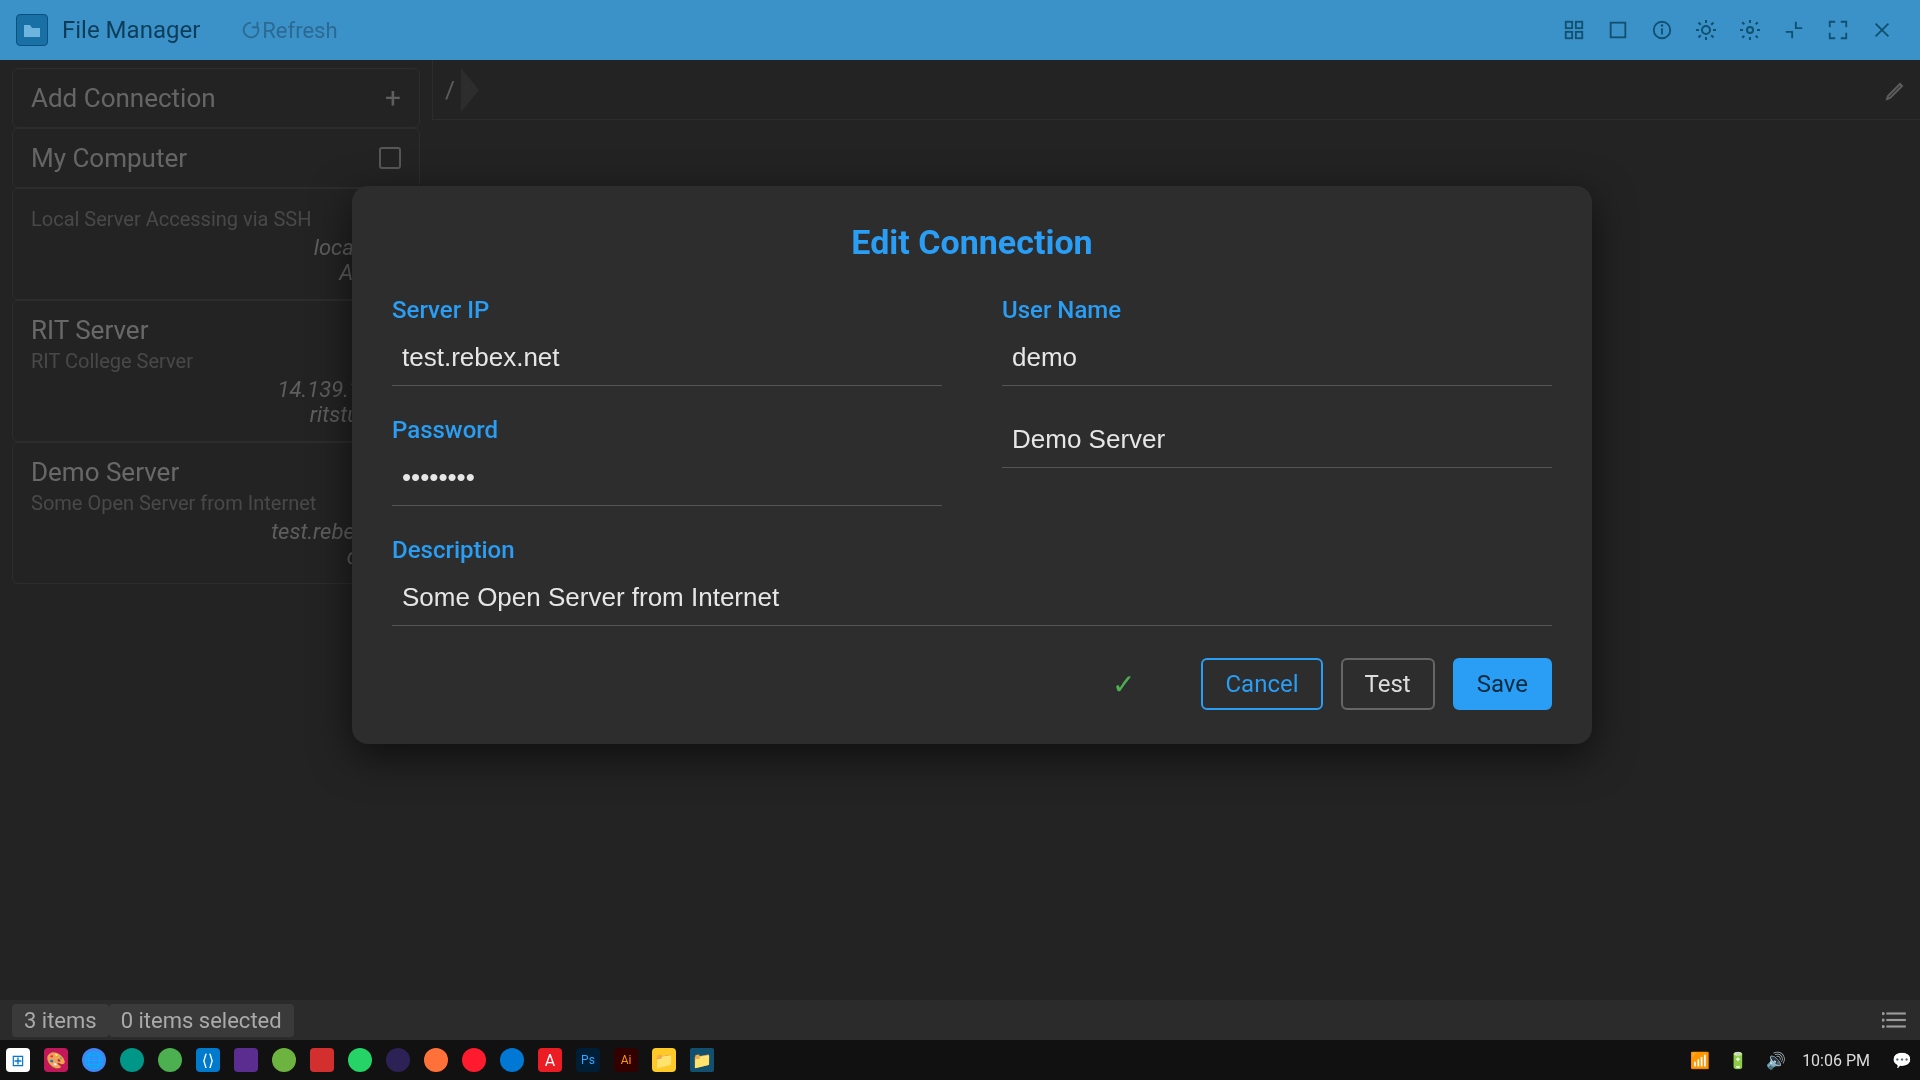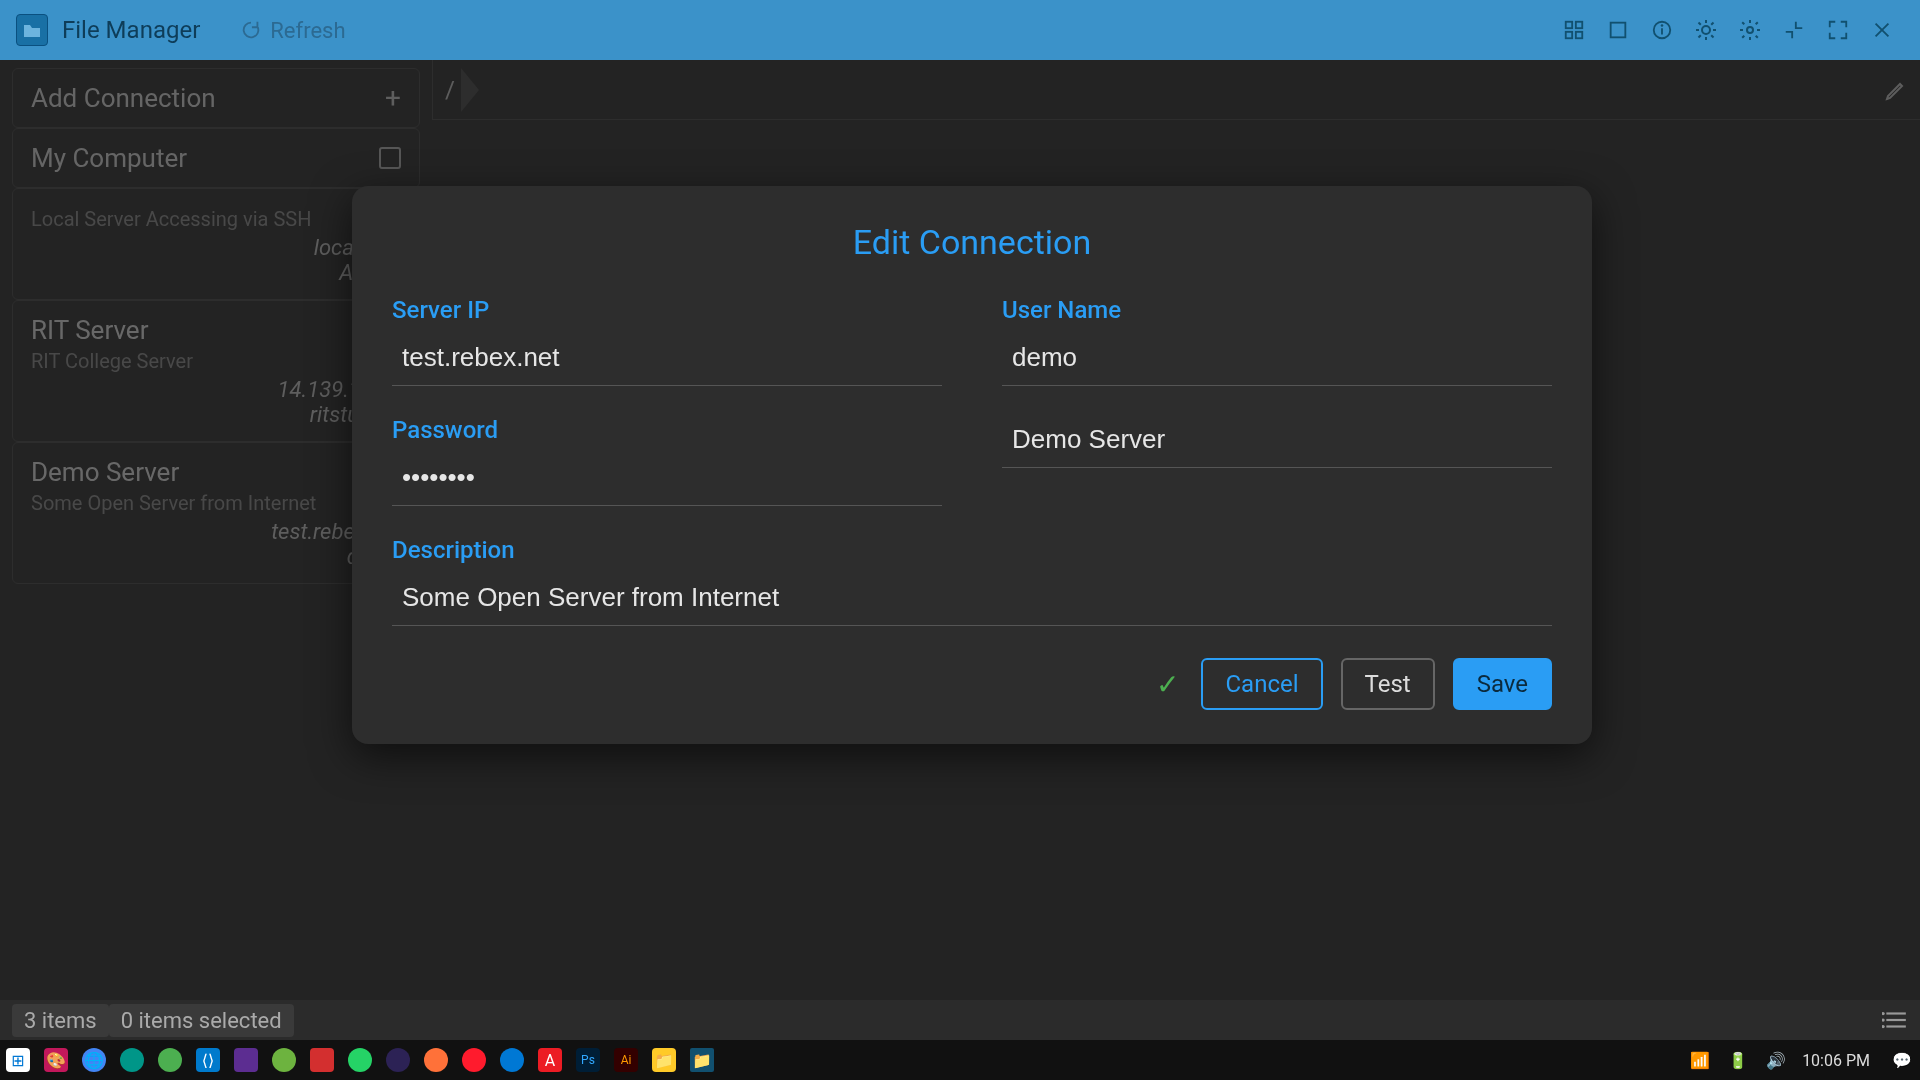--- a/index.html
+++ b/index.html
@@ -38,21 +38,21 @@
   .titlebar .app-icon {
     width:32px;height:32px;
     background:#1970a5;border:1px solid #0a5080;border-radius:4px;
     margin-right:14px;
     display:flex;align-items:center;justify-content:center;
   }
   .titlebar .app-title { font-weight:400; color:#0e3d59; }
   .titlebar .refresh {
     margin-left:40px;
     color:#2c6a92; font-size:22px;
-    display:flex;align-items:center; gap:8px;
+    display:flex;align-items:center; 
     cursor:pointer;
   }
   .titlebar .spacer { flex:1; }
   .titlebar .tb-btn {
     width:44px;height:44px;
     display:flex;align-items:center;justify-content:center;
     color:#11506f; cursor:pointer;
   }
 
   
@@ -159,21 +159,21 @@
     border-radius:16px;
     box-shadow:0 12px 40px rgba(0,0,0,0.6);
     padding:36px 40px 34px 40px;
     z-index:50;
   }
   .modal h1{
     margin:0 0 34px 0;
     text-align:center;
     color:var(--accent);
     font-size:34px;
-    font-weight:400;
+    font-weight:700;
   }
   .modal .grid{
     display:grid;
     grid-template-columns:1fr 1fr;
     column-gap:60px;
     row-gap:30px;
   }
   .field.full{grid-column:1 / -1;}
   .field label{
     display:block;color:var(--accent);
@@ -194,21 +194,21 @@
     gap:18px;margin-top:32px;
   }
   .modal .check{color:#4caf50;font-size:28px;margin-right:4px;}
   .btn{
     font-size:24px;
     padding:10px 22px;
     border-radius:6px;
     cursor:pointer;
     font-family:inherit;
   }
-  .btn.cancel{background:transparent;border:2px solid var(--accent);color:var(--accent);}
+  .btn.cancel{background:transparent;border:2px solid var(--accent);color:var(--accent);margin-left:44px;}
   .btn.test{background:transparent;border:2px solid #666;color:#ddd;}
   .btn.save{background:var(--accent);border:2px solid var(--accent);color:#0b2a3d;}
 
   svg{display:block;}
 </style>
 </head>
 <body>
 
 <div class="titlebar">
   <div class="app-icon">

